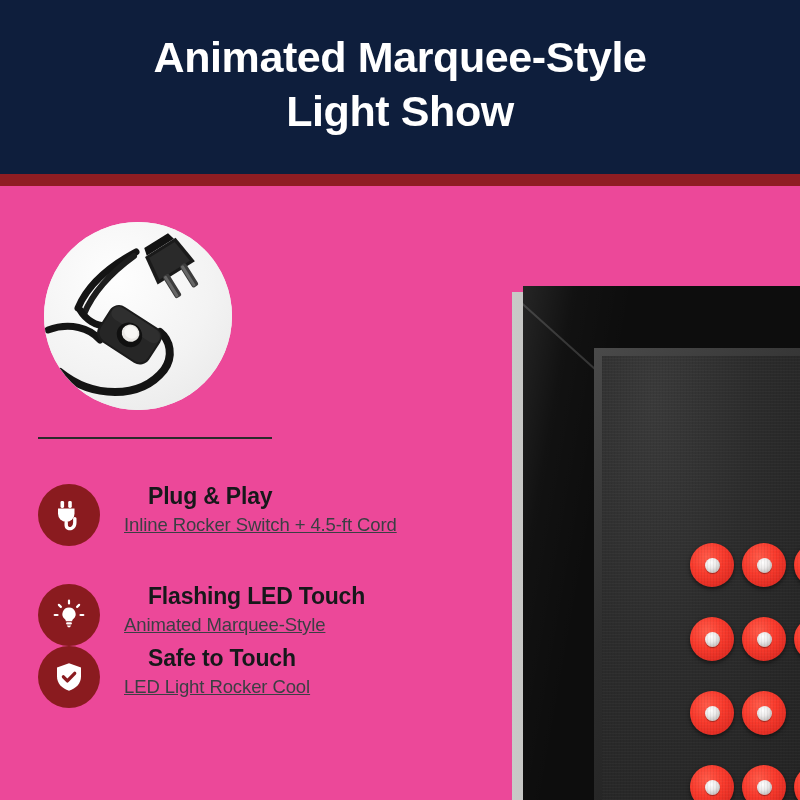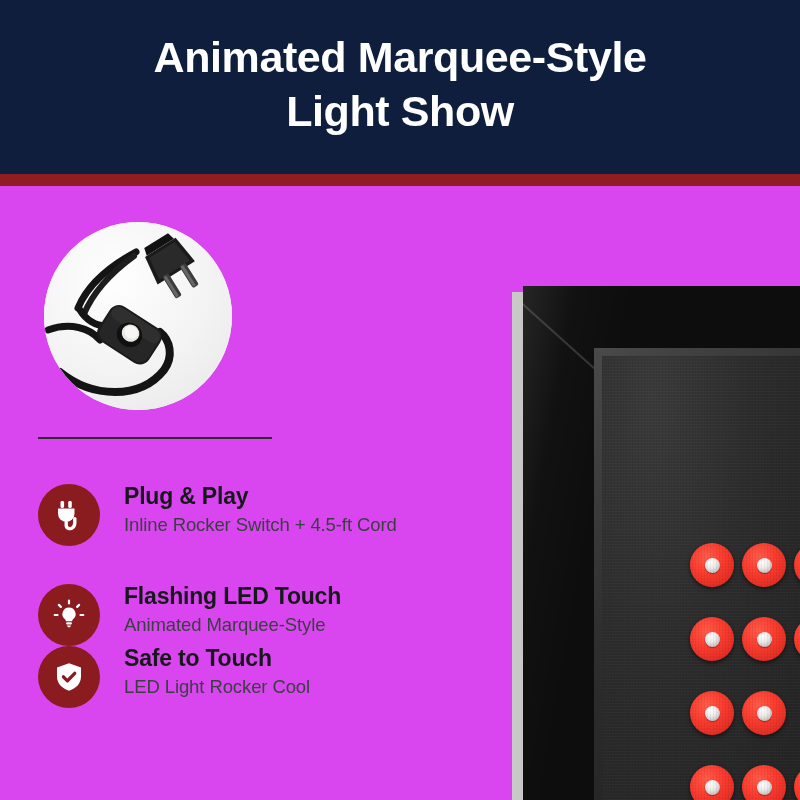--- a/index.html
+++ b/index.html
@@ -9,21 +9,21 @@
     background: #ffffff;
   }
   body {
     font-family: "Liberation Sans", sans-serif;
   }
   #page {
     position: relative;
     width: 800px;
     height: 800px;
     overflow: hidden;
-    background: #d946ef;
+    background: #ec4899;
   }
 
   
   .header-band {
     position: absolute;
     left: 0;
     top: 0;
     width: 800px;
     height: 174px;
     background: #0e1e3c;
@@ -111,28 +111,30 @@
     left: 86px;
     top: 0;
     width: 344px;
   }
   .feature-title {
     font-size: 23px;
     font-weight: bold;
     color: #16181a;
     line-height: 29px;
     letter-spacing: -0.2px;
+    margin-left: 24px;
   }
   .feature-sub {
     font-size: 18.5px;
     font-weight: normal;
     color: #3b3f43;
     line-height: 26px;
     margin-top: 1px;
     letter-spacing: -0.1px;
+    text-decoration: underline;
   }
 
   
   .sign {
     position: absolute;
     left: 506px;
     top: 286px;
     width: 300px;
     height: 520px;
   }

